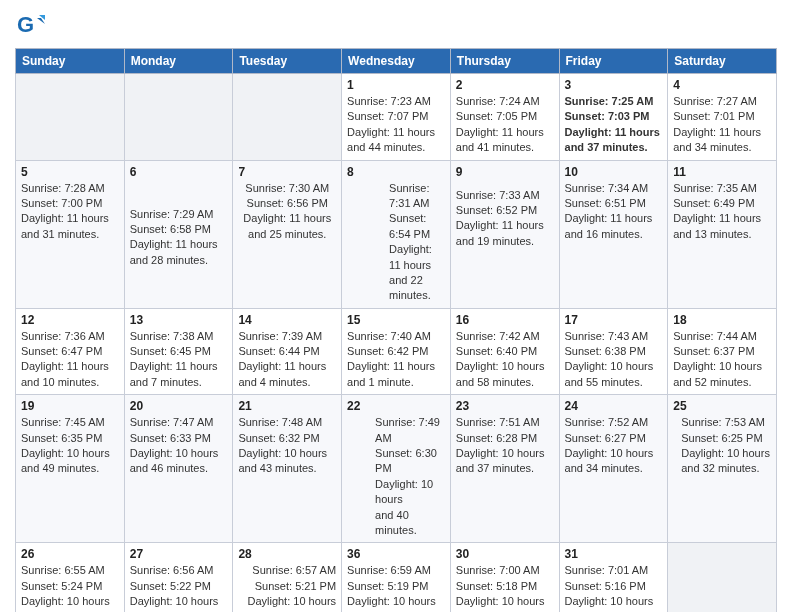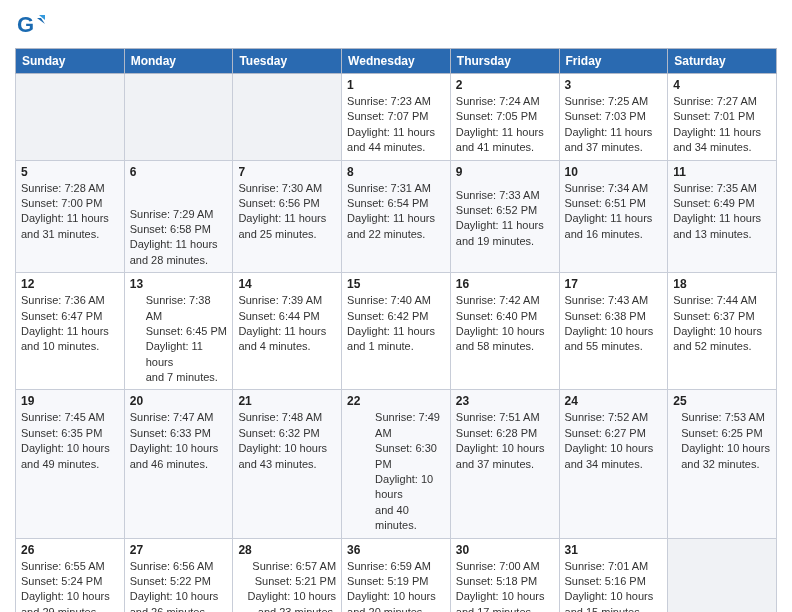--- a/index.html
+++ b/index.html
@@ -149,21 +149,21 @@
           </td>
           <td>
             <span class="day-num">2</span>
             <div class="day-info" style="white-space: pre-line;">Sunrise: 7:24 AM
 Sunset: 7:05 PM
 Daylight: 11 hours
 and 41 minutes.</div>
           </td>
           <td>
             <span class="day-num">3</span>
-            <div class="day-info" style="white-space: pre-line;">Sunrise: 7:25 AM
+            <div class="day-info" style="white-space: pre-line; font-weight: bold;">Sunrise: 7:25 AM
 Sunset: 7:03 PM
 Daylight: 11 hours
 and 37 minutes.</div>
           </td>
           <td>
             <span class="day-num">4</span>
             <div class="day-info" style="white-space: pre-line;">Sunrise: 7:27 AM
 Sunset: 7:01 PM
 Daylight: 11 hours
 and 34 minutes.</div>
@@ -179,28 +179,28 @@
           </td>
           <td>
             <span class="day-num">6</span>
             <div class="day-info" style="white-space: pre-line; margin-top: 28px;">Sunrise: 7:29 AM
 Sunset: 6:58 PM
 Daylight: 11 hours
 and 28 minutes.</div>
           </td>
           <td>
             <span class="day-num">7</span>
-            <div class="day-info" style="white-space: pre-line;">Sunrise: 7:30 AM
+            <div class="day-info" style="white-space: pre-line; text-align: center;">Sunrise: 7:30 AM
 Sunset: 6:56 PM
 Daylight: 11 hours
 and 25 minutes.</div>
           </td>
           <td>
             <span class="day-num">8</span>
-            <div class="day-info" style="white-space: pre-line;">Sunrise: 7:31 AM
+            <div class="day-info" style="white-space: pre-line; margin-left: 42px;">Sunrise: 7:31 AM
 Sunset: 6:54 PM
 Daylight: 11 hours
 and 22 minutes.</div>
           </td>
           <td>
             <span class="day-num">9</span>
             <div class="day-info" style="white-space: pre-line; margin-top: 9px;">Sunrise: 7:33 AM
 Sunset: 6:52 PM
 Daylight: 11 hours
 and 19 minutes.</div>
@@ -223,21 +223,21 @@
         <tr>
           <td>
             <span class="day-num">12</span>
             <div class="day-info" style="white-space: pre-line;">Sunrise: 7:36 AM
 Sunset: 6:47 PM
 Daylight: 11 hours
 and 10 minutes.</div>
           </td>
           <td>
             <span class="day-num">13</span>
-            <div class="day-info" style="white-space: pre-line; margin-left: 16px;">Sunrise: 7:38 AM
+            <div class="day-info" style="white-space: pre-line;">Sunrise: 7:38 AM
 Sunset: 6:45 PM
 Daylight: 11 hours
 and 7 minutes.</div>
           </td>
           <td>
             <span class="day-num">14</span>
             <div class="day-info" style="white-space: pre-line;">Sunrise: 7:39 AM
 Sunset: 6:44 PM
 Daylight: 11 hours
 and 4 minutes.</div>

